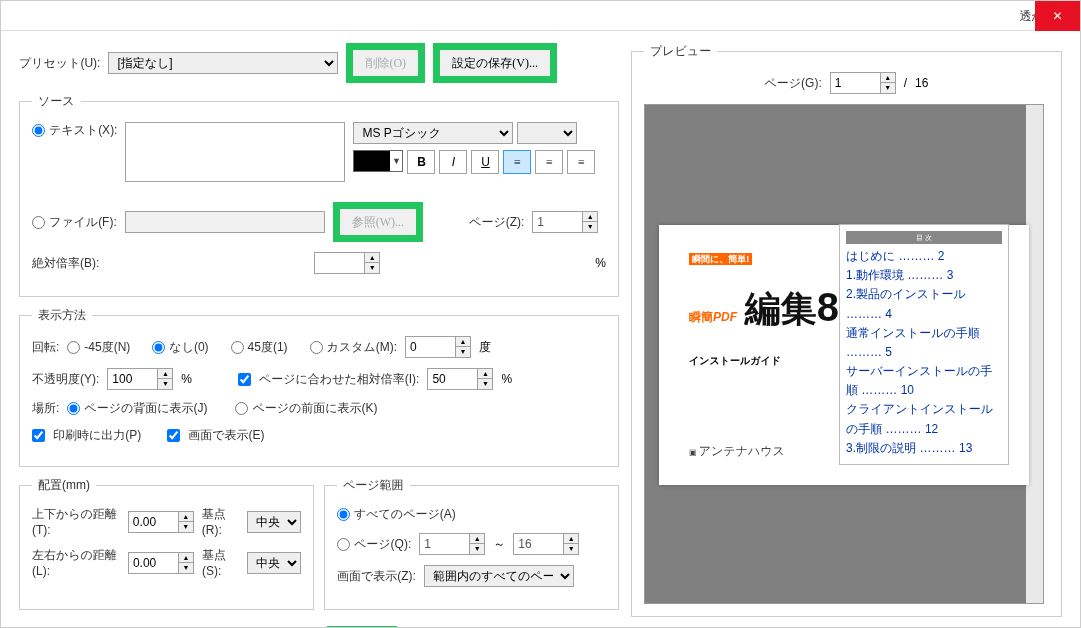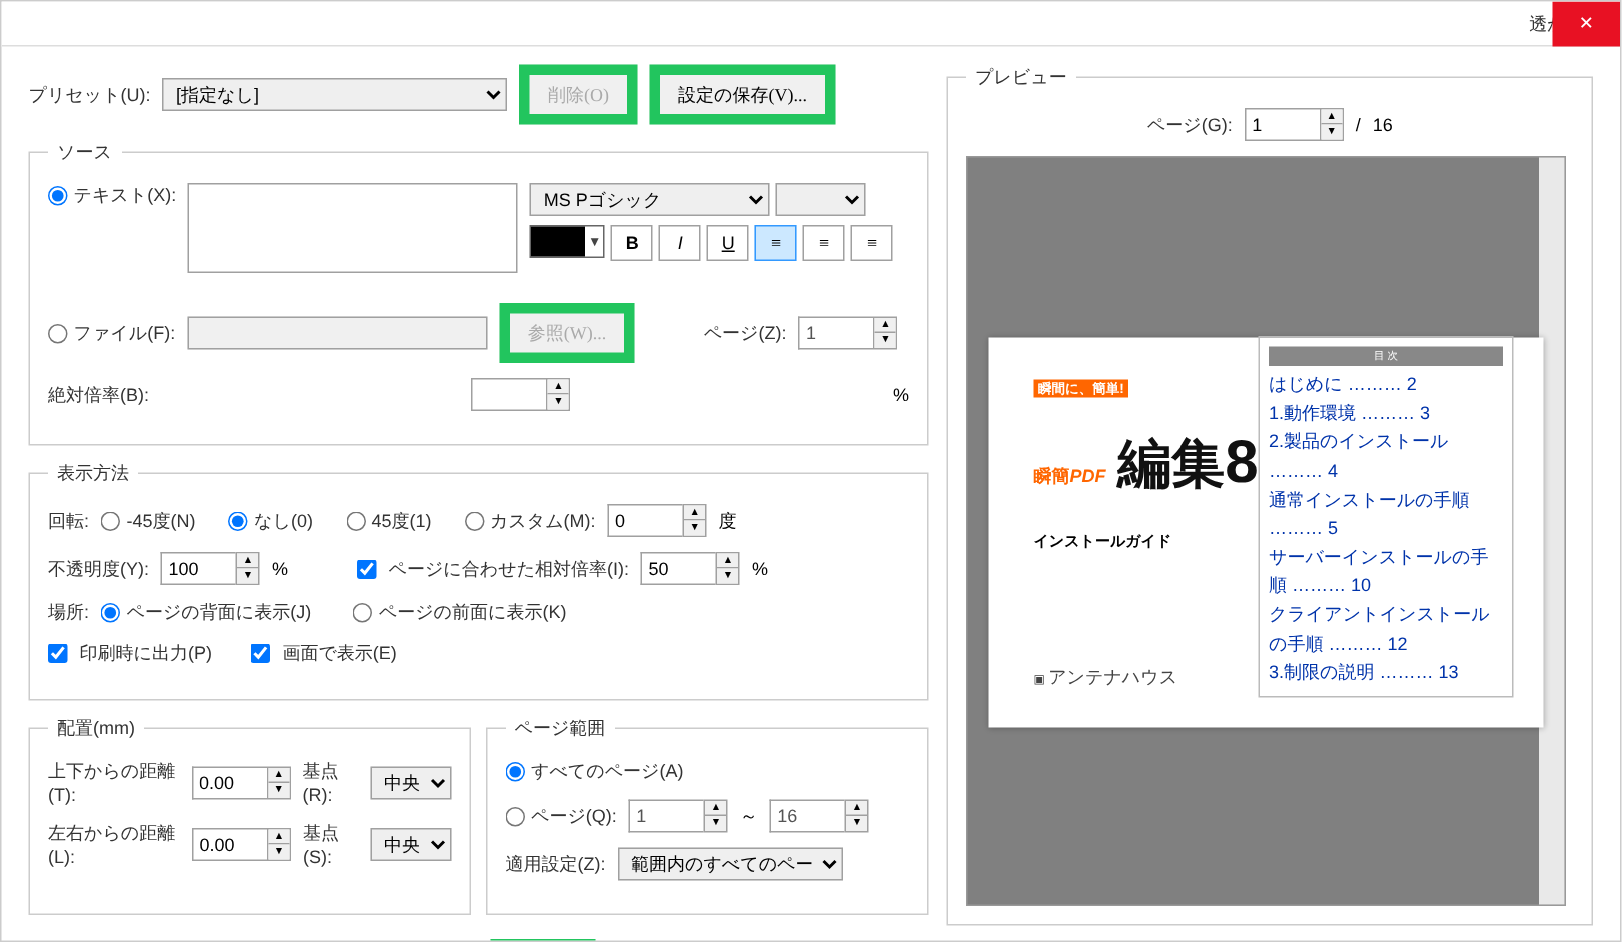--- a/index.html
+++ b/index.html
@@ -251,21 +251,21 @@
           <span>～</span>
           <div class="spinner">
             <input type="text" disabled="" value="16" style="">
             <div class="spinner-btns">
                 <span>▲</span>
                 <span>▼</span>
               </div>
           </div>
         </div>
         <div class="row">
-          <label>適用設定(Z):</label>
+          <label>画面で表示(Z):</label>
           <select style="width:150px"><option>範囲内のすべてのページ</option></select>
         </div>
       </fieldset>
     </div>
 
     <div class="actions">
       <button>OK</button>
       <button>キャンセル</button>
     </div>
 

